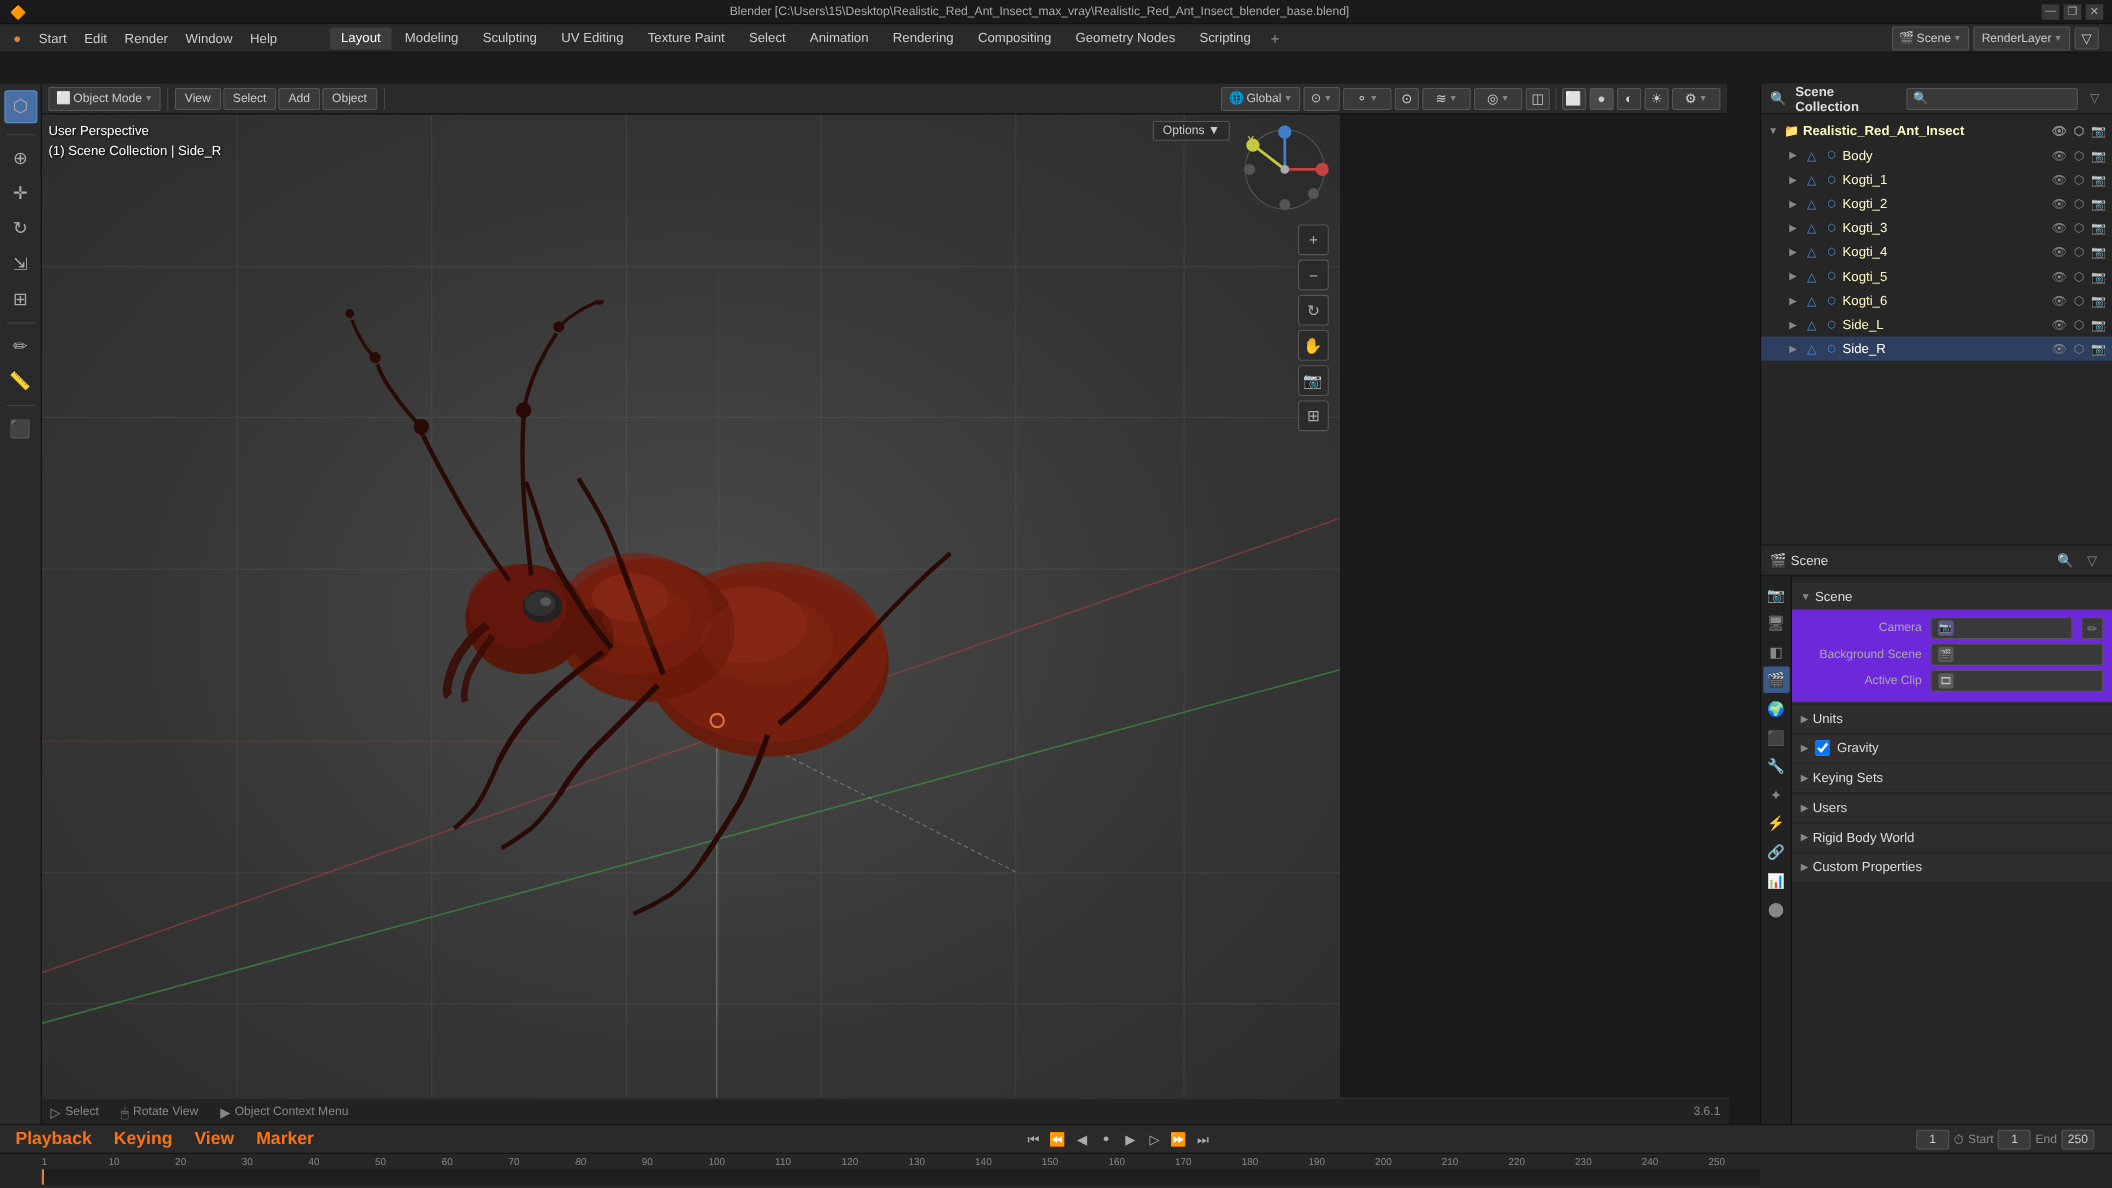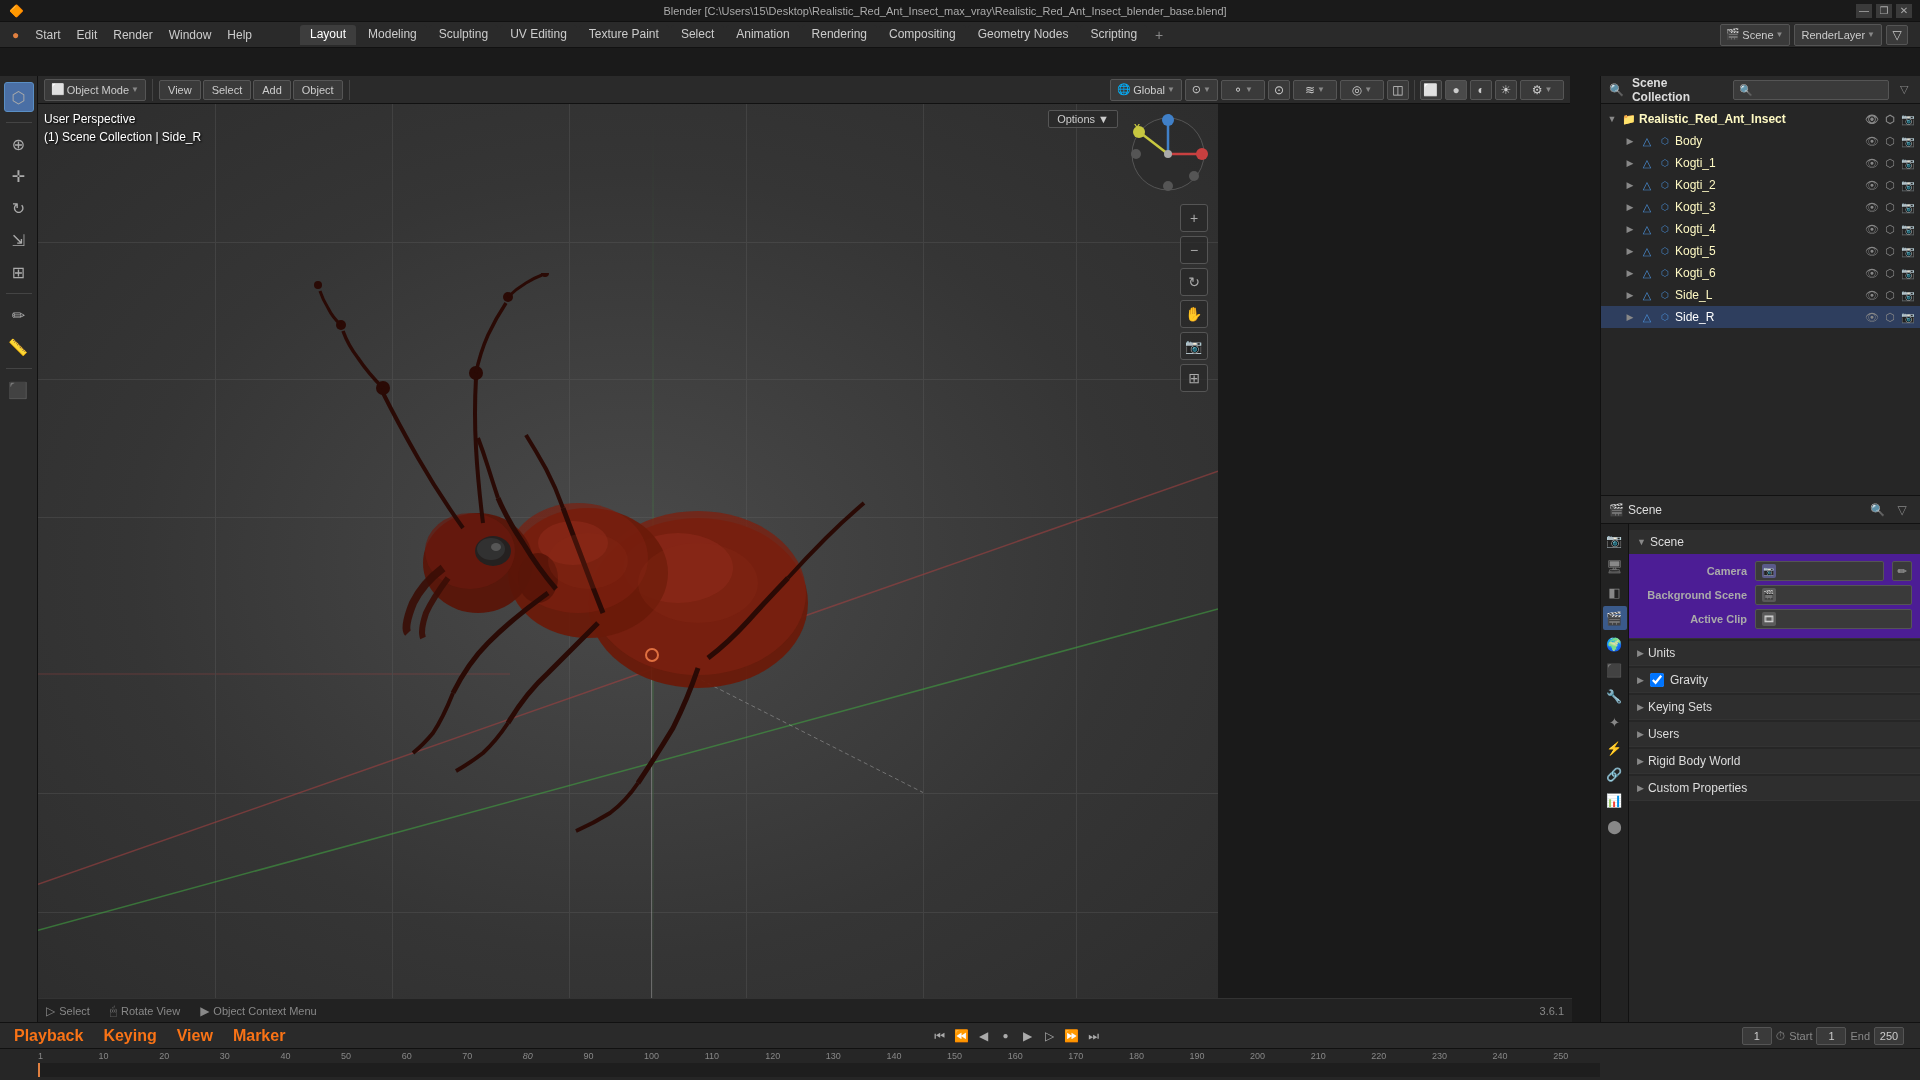--- a/index.html
+++ b/index.html
@@ -370,22 +370,21 @@
       height: 24px;
       padding: 0 8px;
       background: #2e2e2e;
       cursor: pointer;
       font-size: 12px;
       color: #ddd;
       gap: 4px;
     }
     .props-section-content {
       padding: 6px 8px;
-      background: #4c1d95;
-      font-weight: bold;
+      background: #6d28d9;
     }
     .prop-row {
       display: flex;
       align-items: center;
       height: 22px;
       margin-bottom: 2px;
       gap: 8px;
     }
     .prop-label {
       width: 110px;

